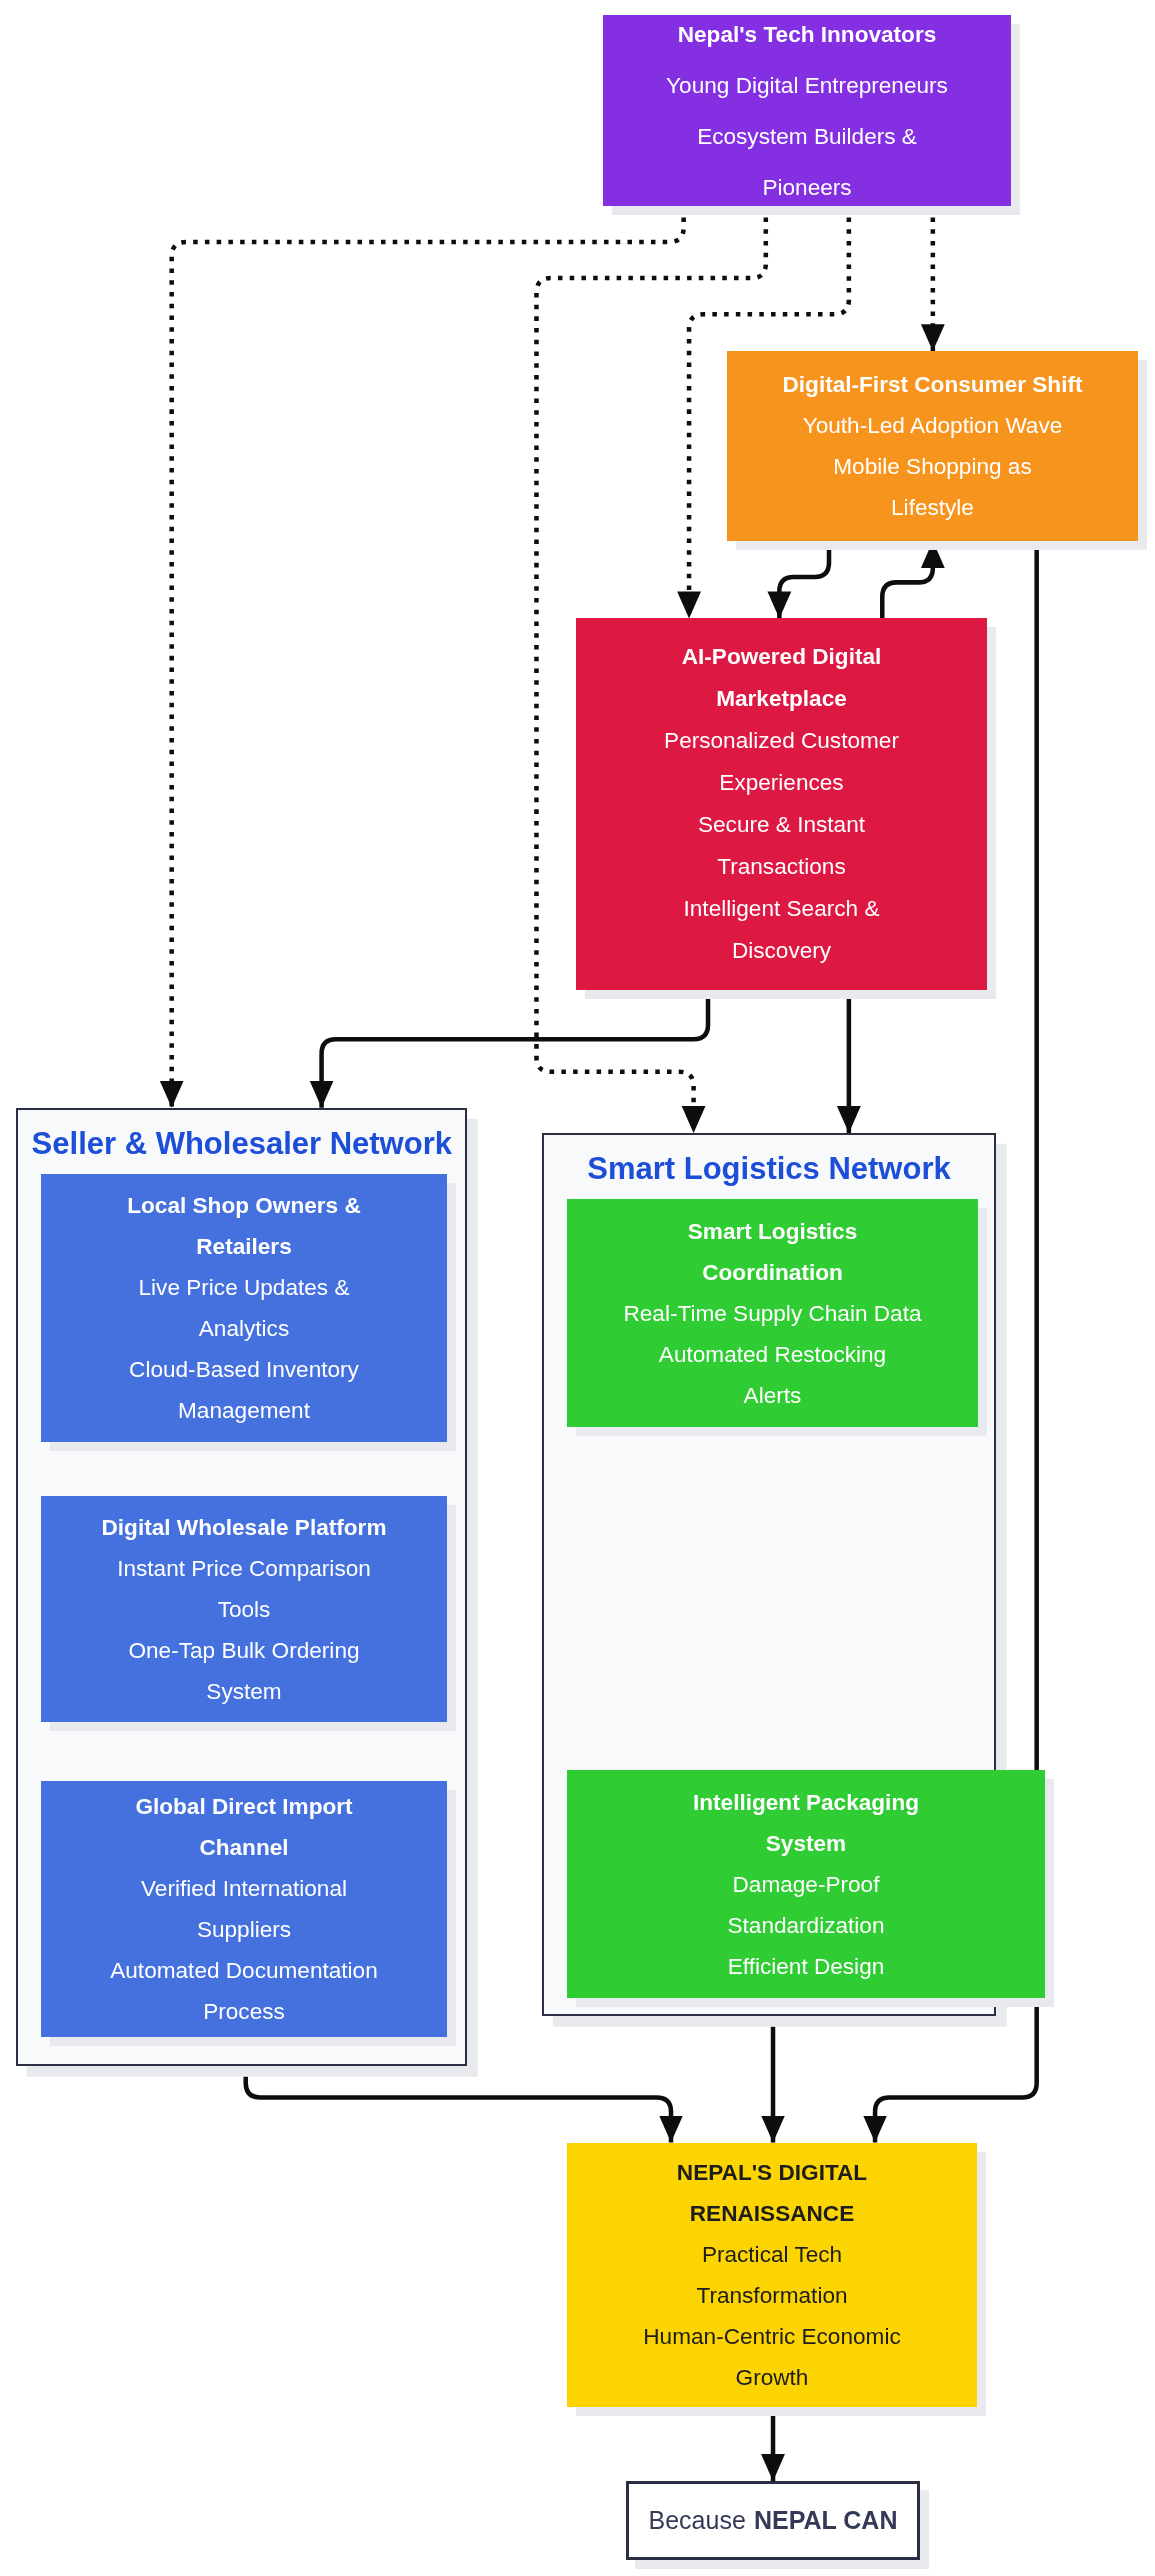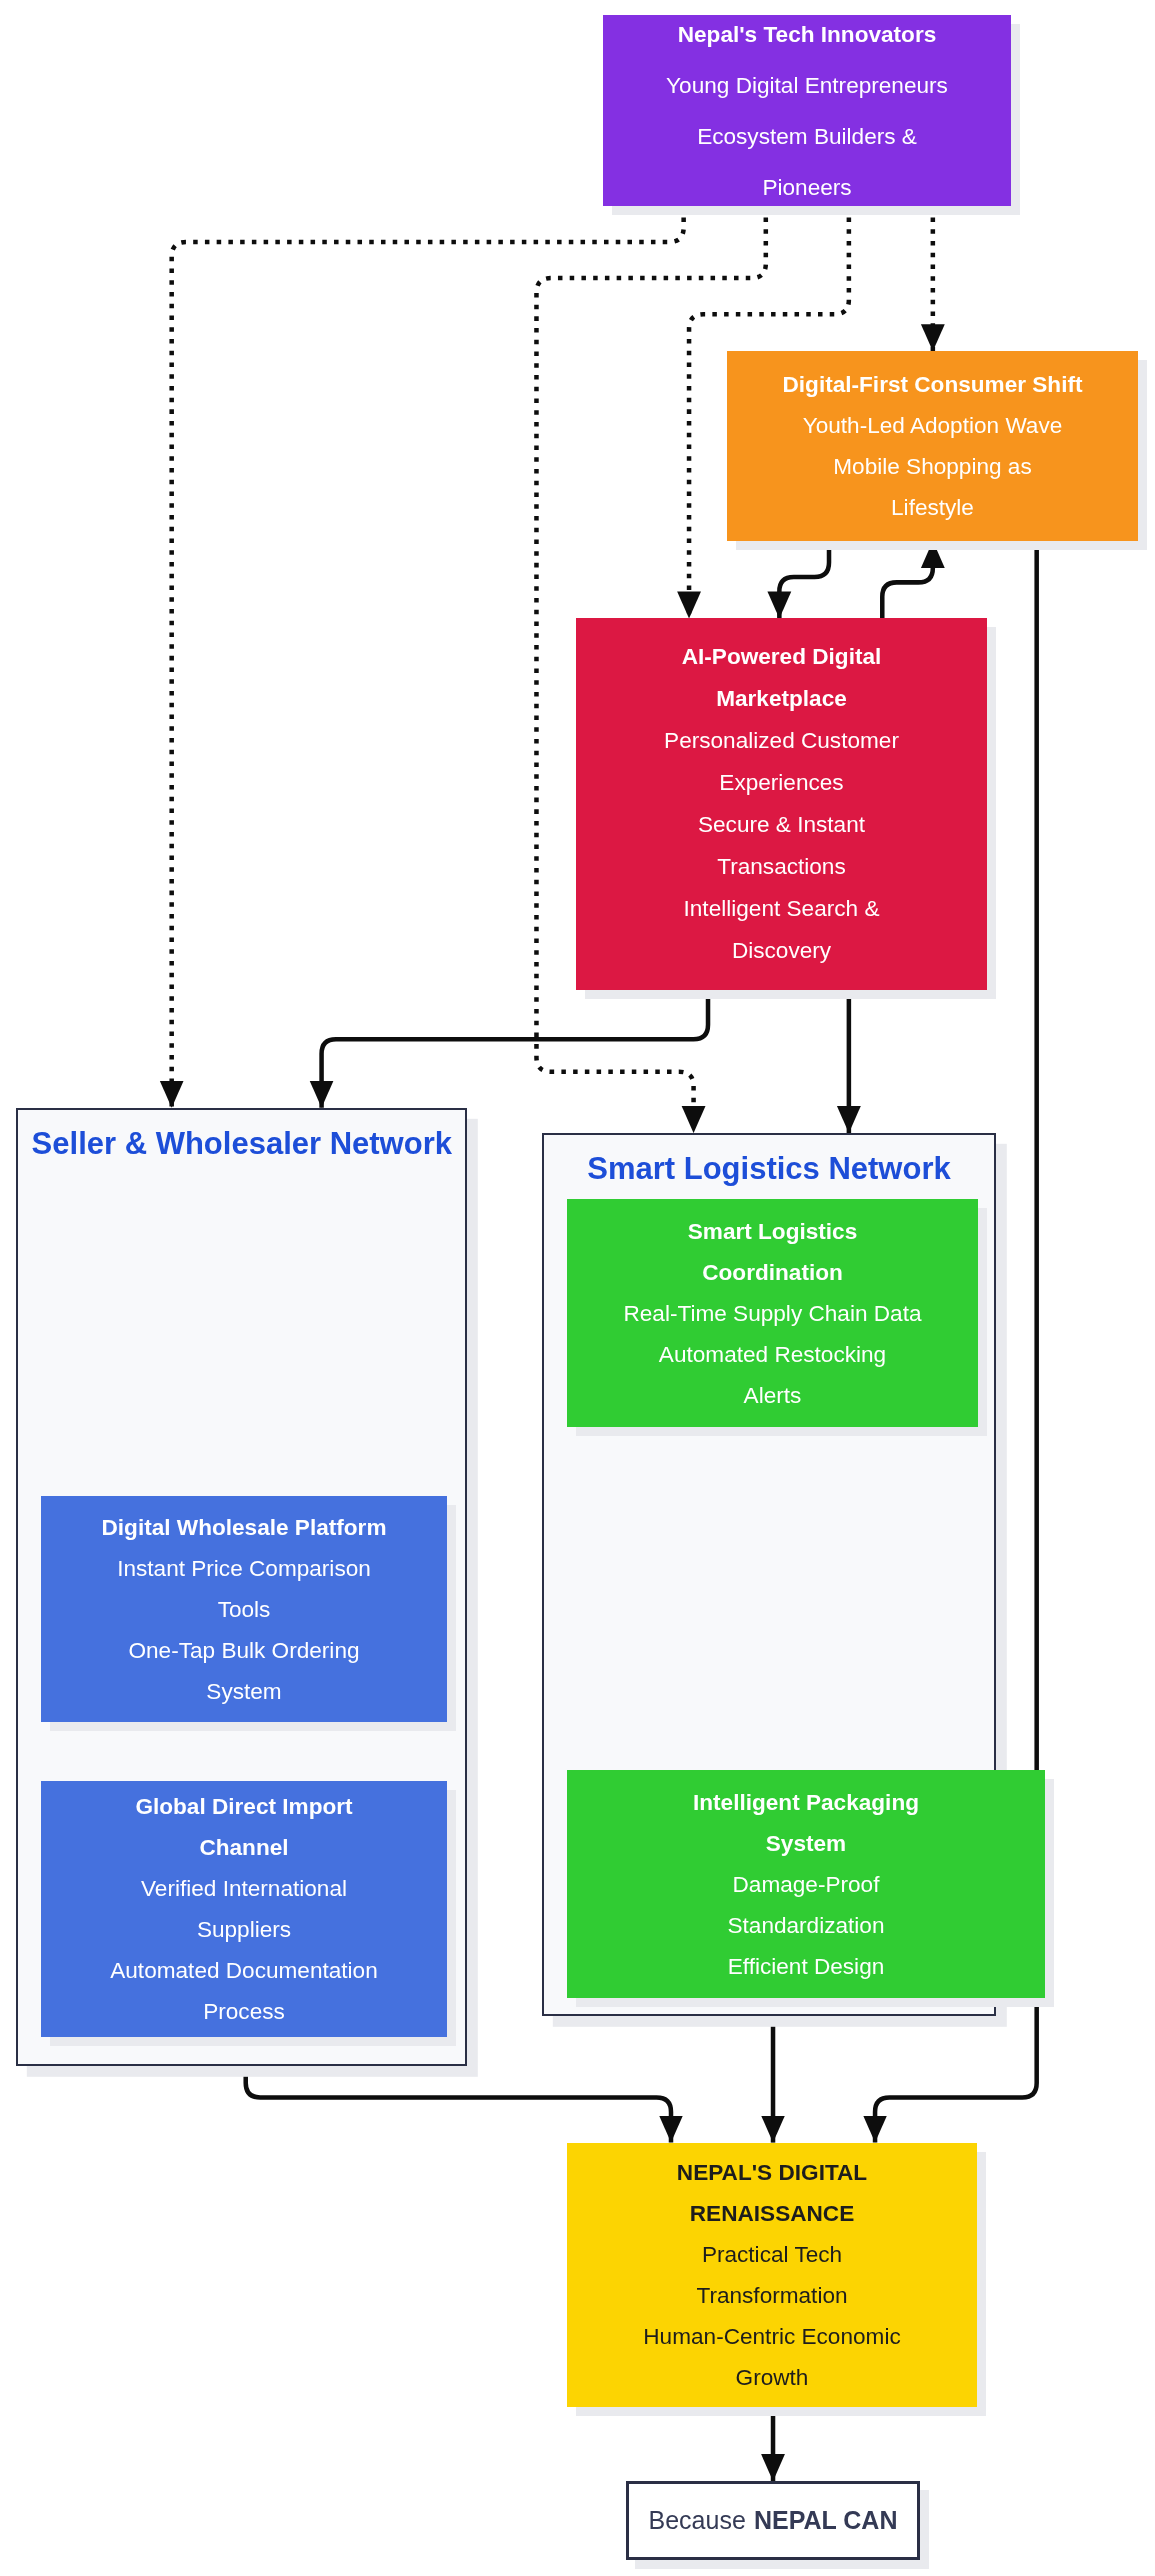--- a/index.html
+++ b/index.html
@@ -90,20 +90,28 @@
       <div class="ln b">AI-Powered Digital</div>
       <div class="ln b">Marketplace</div>
       <div class="ln">Personalized Customer</div>
       <div class="ln">Experiences</div>
       <div class="ln">Secure &amp; Instant</div>
       <div class="ln">Transactions</div>
       <div class="ln">Intelligent Search &amp;</div>
       <div class="ln">Discovery</div>
     </div>
 
+  <div class="node bg-blue" style="left:41px;top:1174px;width:406px;height:268px;">
+      <div class="ln b">Local Shop Owners &amp;</div>
+      <div class="ln b">Retailers</div>
+      <div class="ln">Live Price Updates &amp;</div>
+      <div class="ln">Analytics</div>
+      <div class="ln">Cloud-Based Inventory</div>
+      <div class="ln">Management</div>
+    </div>
 
   <div class="node bg-blue" style="left:41px;top:1496px;width:406px;height:226px;">
       <div class="ln b">Digital Wholesale Platform</div>
       <div class="ln">Instant Price Comparison</div>
       <div class="ln">Tools</div>
       <div class="ln">One-Tap Bulk Ordering</div>
       <div class="ln">System</div>
     </div>
 
   <div class="node bg-blue" style="left:41px;top:1781px;width:406px;height:256px;">

